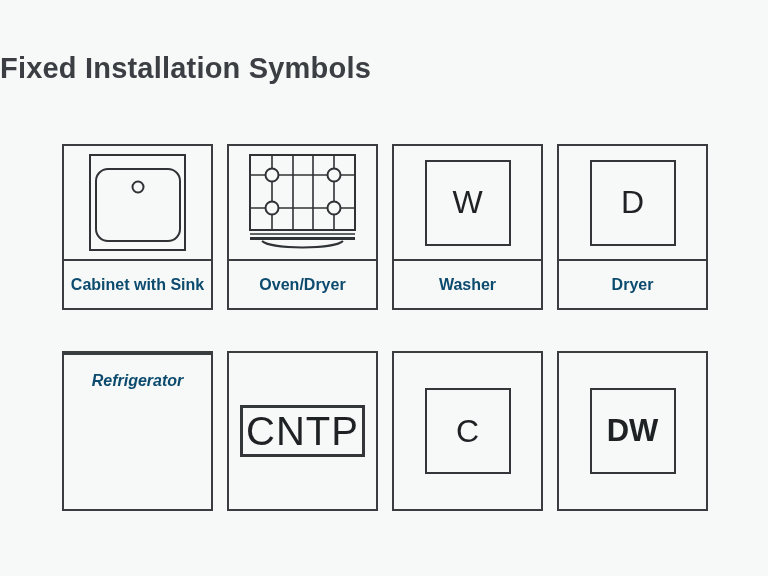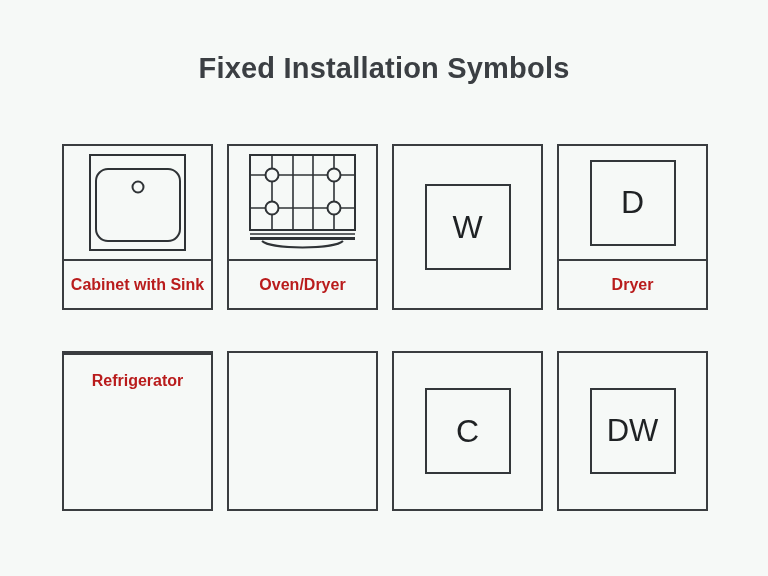--- a/index.html
+++ b/index.html
@@ -6,21 +6,21 @@
   html, body {
     width: 768px; height: 576px;
     background: #f6f9f7;
     font-family: "Liberation Sans", sans-serif;
     overflow: hidden;
     position: relative;
   }
   .page-title {
     position: absolute;
     top: 52px; left: 0; width: 768px;
-    text-align: center;
+    text-align: left;
     font-size: 29px;
     font-weight: bold;
     color: #3b3f43;
     letter-spacing: 0.2px;
   }
   .grid {
     position: absolute;
     top: 144px; left: 62px;
     display: flex;
     flex-direction: column;
@@ -45,37 +45,37 @@
     align-items: center;
     justify-content: center;
   }
   .label-area {
     border-top: 2px solid #3a3d40;
     display: flex;
     align-items: center;
     justify-content: center;
     font-size: 16px;
     font-weight: bold;
-    color: #b91c1c;
+    color: #0c4a6e;
     white-space: nowrap;
   }
   .row-1 .label-area { height: 49px; }
-  .row-2 .label-area { height: 54px; }
+  .row-2 .label-area { height: 54px; font-style: italic; }
   .letter-box {
     width: 86px; height: 86px;
     border: 2px solid #33373a;
     display: flex;
     align-items: center;
     justify-content: center;
     color: #1f2224;
     font-size: 32px;
     font-weight: 400;
   }
   .letter-box.size-ref { font-size: 30px; }
-  .letter-box.size-dw  { font-size: 31px; }
+  .letter-box.size-dw  { font-size: 31px; font-weight: bold; }
   .letter-box.wide {
     width: 125px; height: 52px;
     border-width: 3px;
     font-size: 40px;
     letter-spacing: 1px;
   }
   svg { display: block; }
   .stroke { stroke: #2f3336; fill: none; }
 </style>
 </head>
@@ -119,40 +119,46 @@
       </div>
       <div class="label-area">Oven/Dryer</div>
     </div>
 
     <div class="cell">
       <div class="symbol-area">
         <div class="letter-box">
           <span>W</span>
         </div>
       </div>
+      <div class="label-area">Washer</div>
     </div>
 
     <div class="cell">
       <div class="symbol-area">
         <div class="letter-box">
           <span>D</span>
         </div>
       </div>
       <div class="label-area">Dryer</div>
     </div>
 
   </div>
 
   <div class="row row-2">
 
     <div class="cell">
       <div class="label-area">Refrigerator</div>
     </div>
 
     <div class="cell">
+      <div class="symbol-area">
+        <div class="letter-box wide">
+          <span>CNTP</span>
+        </div>
+      </div>
     </div>
 
     <div class="cell">
       <div class="symbol-area">
         <div class="letter-box">
           <span>C</span>
         </div>
       </div>
     </div>
 

